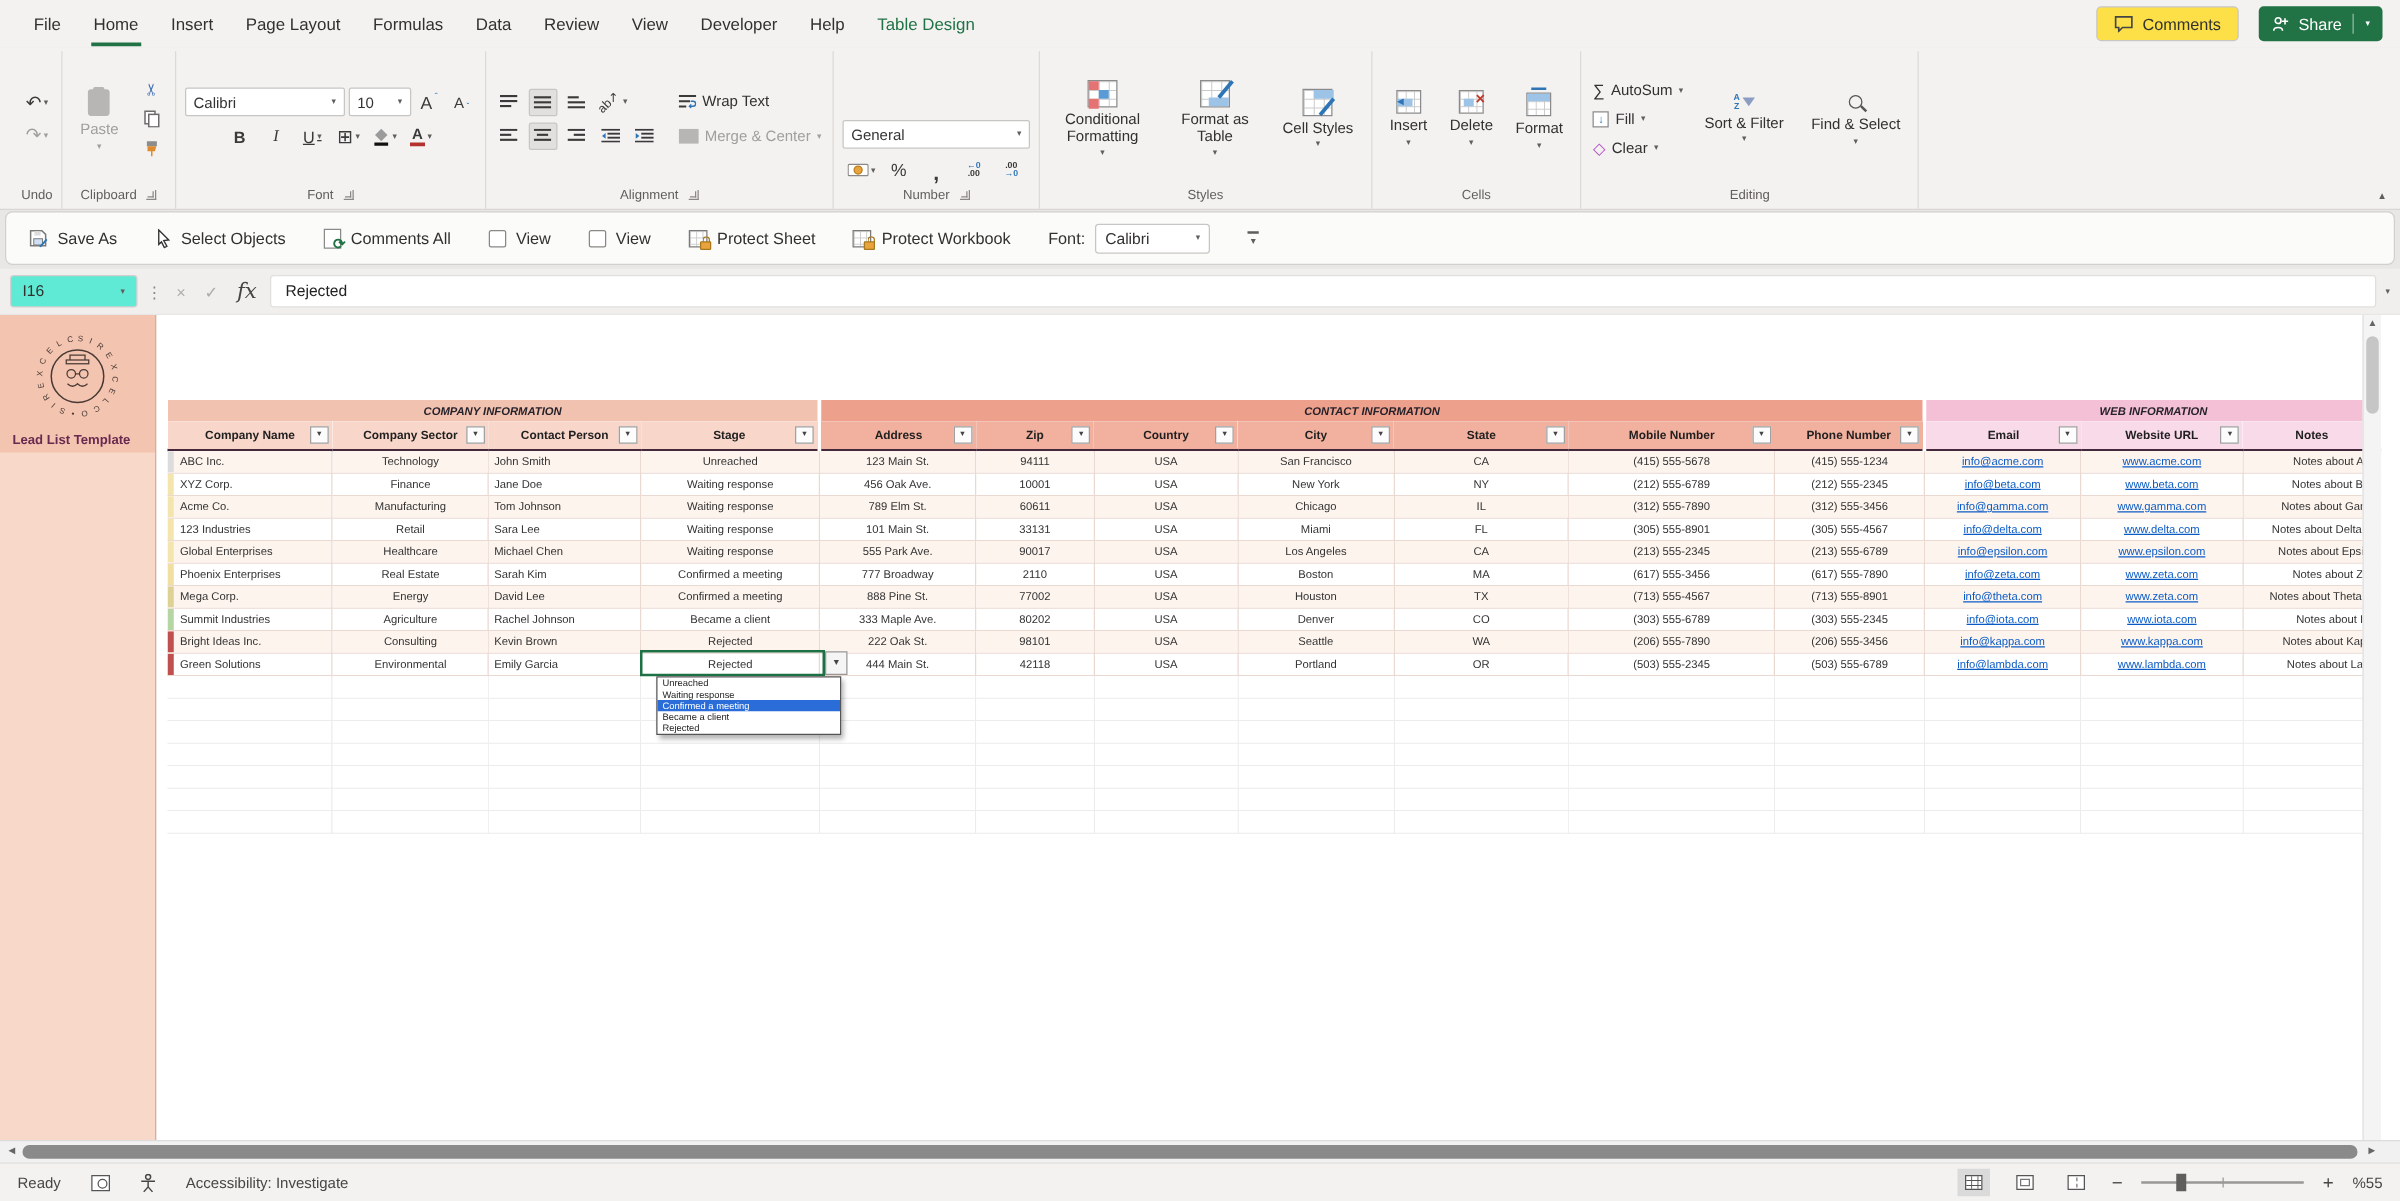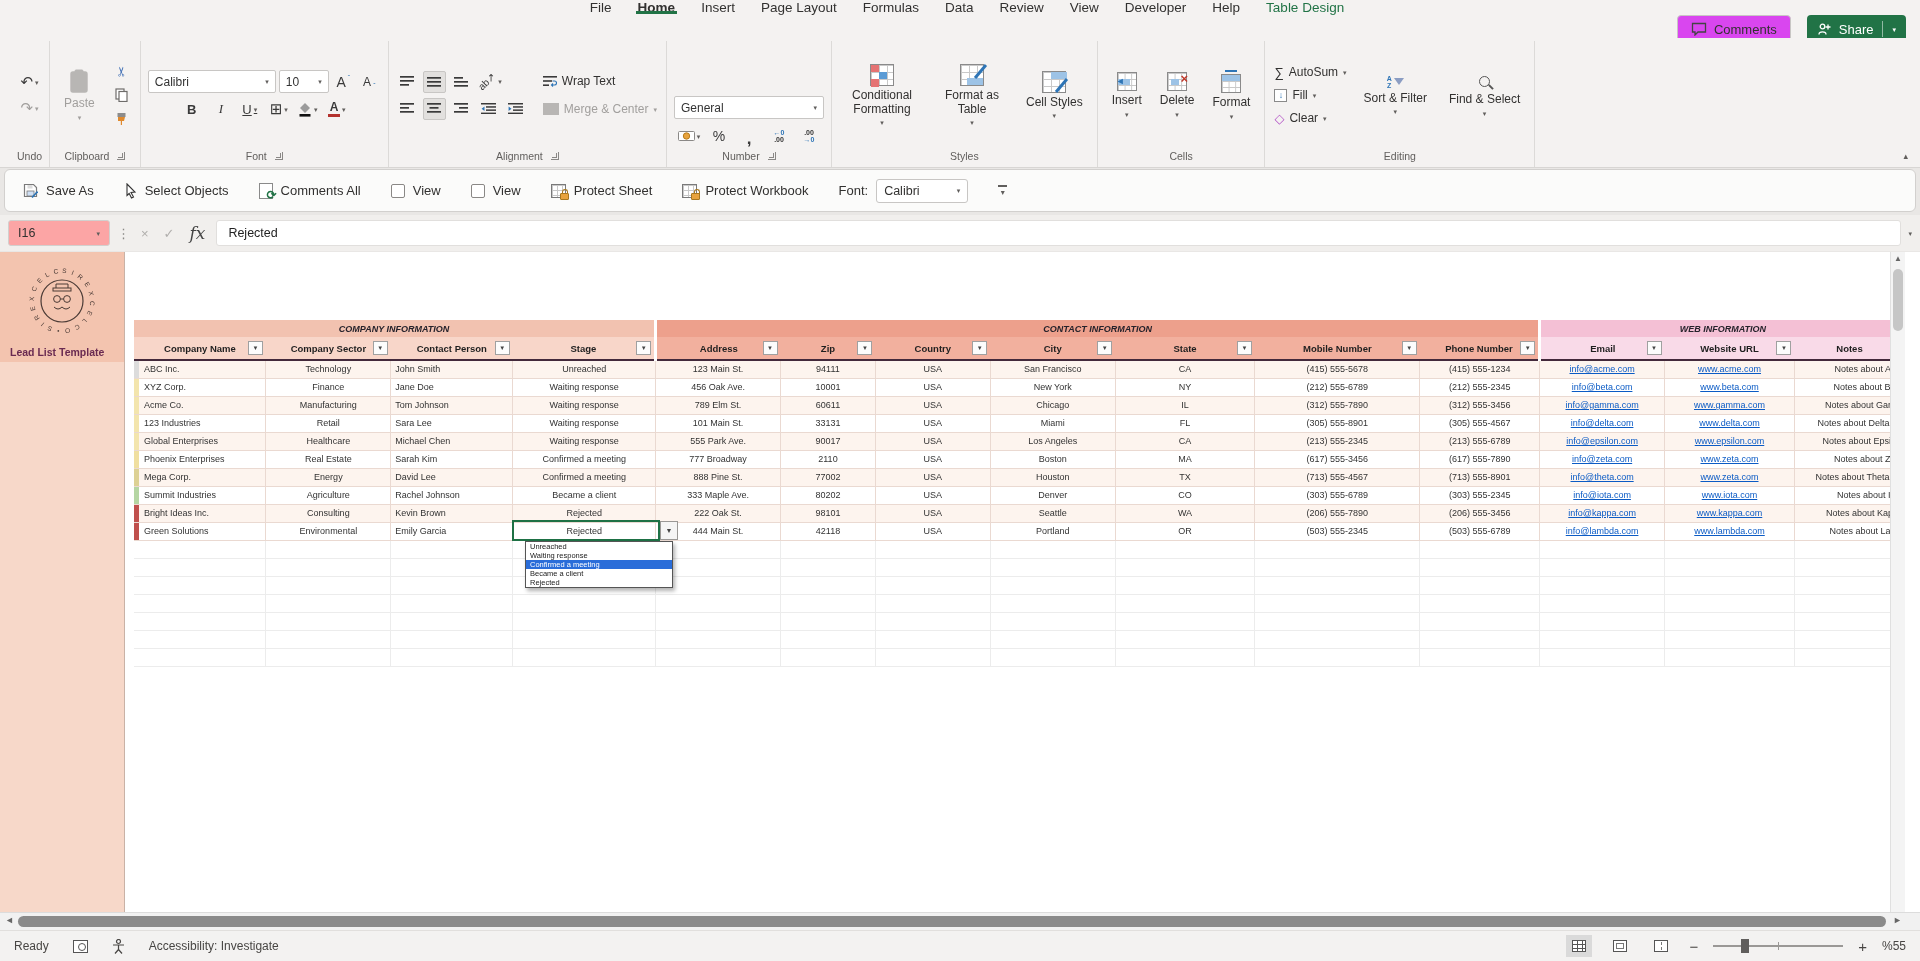--- a/index.html
+++ b/index.html
@@ -2,28 +2,28 @@
 <html><head>
 <meta charset="utf-8">
 <style>
   * { margin:0; padding:0; box-sizing:border-box; }
   body { width:1920px; height:961px; position:relative; overflow:hidden;
          font-family:"Liberation Sans", sans-serif; background:#e9e7e5; color:#323130; }
   button { font:inherit; background:none; border:none; color:inherit; cursor:pointer; }
   svg { display:block; }
 
   
-  .menubar{position:absolute;top:0;left:0;right:0;height:38px;background:#f4f2f1;display:flex;align-items:center;flex-direction:column;}
+  .menubar{position:absolute;top:0;left:0;right:0;height:38px;background:#f4f2f1;display:flex;align-items:center;}
   .tabs{display:flex;height:100%;align-items:stretch;padding-left:14px}
   .tab{font-size:13.5px;color:#323130;padding:0 13px;position:relative}
-  .tab.active{font-weight:bold}
+  .tab.active{font-weight:normal}
   .tab.active::after{content:"";position:absolute;left:11px;right:11px;bottom:1px;height:3px;background:#217346}
   .tab.contextual{color:#217346}
   .mb-right{margin-left:auto;display:flex;gap:16px;padding-right:14px;align-items:center}
-  .comments-btn{display:flex;gap:7px;align-items:center;background:#d946ef;border:1px solid #c8c6c4;border-radius:4px;height:28px;padding:0 13px;font-size:13px}
+  .comments-btn{display:flex;gap:7px;align-items:center;background:#fde047;border:1px solid #c8c6c4;border-radius:4px;height:28px;padding:0 13px;font-size:13px}
   .share-btn{display:flex;gap:7px;align-items:center;background:#217346;color:#fff;border-radius:4px;height:28px;padding:0 10px;font-size:13px}
   .share-btn .sep{width:1px;height:16px;background:rgba(255,255,255,.5);margin:0 2px}
   .car{font-size:7px;color:#605e5c;line-height:1}
   .share-btn .car{color:#fff}
 
   
   .ribbon{position:absolute;top:38px;left:0;right:0;height:130px;background:#f4f2f1;border-bottom:1px solid #d8d6d4;display:flex;padding:3px 4px 0 10px}
   .rgroup{display:flex;flex-direction:column;border-right:1px solid #dcdad8;padding:2px 7px}
   .gbody{flex:1;display:flex;align-items:center;gap:4px}
   .glabel{height:18px;font-size:10.5px;color:#605e5c;display:flex;align-items:center;justify-content:center;gap:8px}
@@ -61,21 +61,21 @@
   
   .quickbar{position:absolute;top:169px;left:4px;right:4px;height:43px;background:#fbfbfa;border:1px solid #d2d0ce;border-radius:6px;display:flex;align-items:center;gap:30px;padding:0 18px;font-size:13px;color:#323130}
   .qitem{display:flex;align-items:center;gap:8px}
   .cb{width:14px;height:14px;border:1px solid #8a8886;background:#fff;border-radius:2px;flex:none}
   .qcombo{width:92px;height:24px;background:#fff;border:1px solid #c8c6c4;border-radius:3px;display:flex;align-items:center;padding:0 7px;font-size:12.5px;gap:6px}
   .qmore{display:flex;flex-direction:column;align-items:center;color:#605e5c;font-size:8px;line-height:1}
   .qmore::before{content:"";width:9px;height:2px;background:#605e5c;margin-bottom:2px}
 
   
   .formulabar{position:absolute;top:215px;left:0;right:0;height:36px;background:#f1efed;display:flex;align-items:center;padding:4px 8px;gap:7px}
-  .namebox{width:102px;height:26px;background:#fca5a5;border:1px solid #d2d0ce;border-radius:3px;display:flex;align-items:center;padding:0 9px;font-size:12.5px;gap:6px}
+  .namebox{width:102px;height:26px;background:#5eead4;border:1px solid #d2d0ce;border-radius:3px;display:flex;align-items:center;padding:0 9px;font-size:12.5px;gap:6px}
   .namebox .car{margin-left:auto}
   .fbtn{font-size:13px;color:#b0aeac;padding:0 4px}
   .fx{font-family:"DejaVu Serif",serif;font-style:italic;color:#444;font-size:17px}
   .fxinput{flex:1;height:26px;background:#fff;border:1px solid #e1dfdd;border-radius:3px;padding:0 11px;font-size:12.5px;display:flex;align-items:center;color:#222}
   .fbdots{color:#8a8886;font-size:13px}
 
   
   .sheet{position:absolute;top:252px;left:0;width:1920px;height:660px;background:#fff}
   .sidebar{position:absolute;left:0;top:0;width:125px;height:100%;background:#f7d8c9;border-right:1px solid #c9b2a6}
   .sbtop{position:absolute;top:0;left:0;right:0;height:110px;background:#f3c4af}

